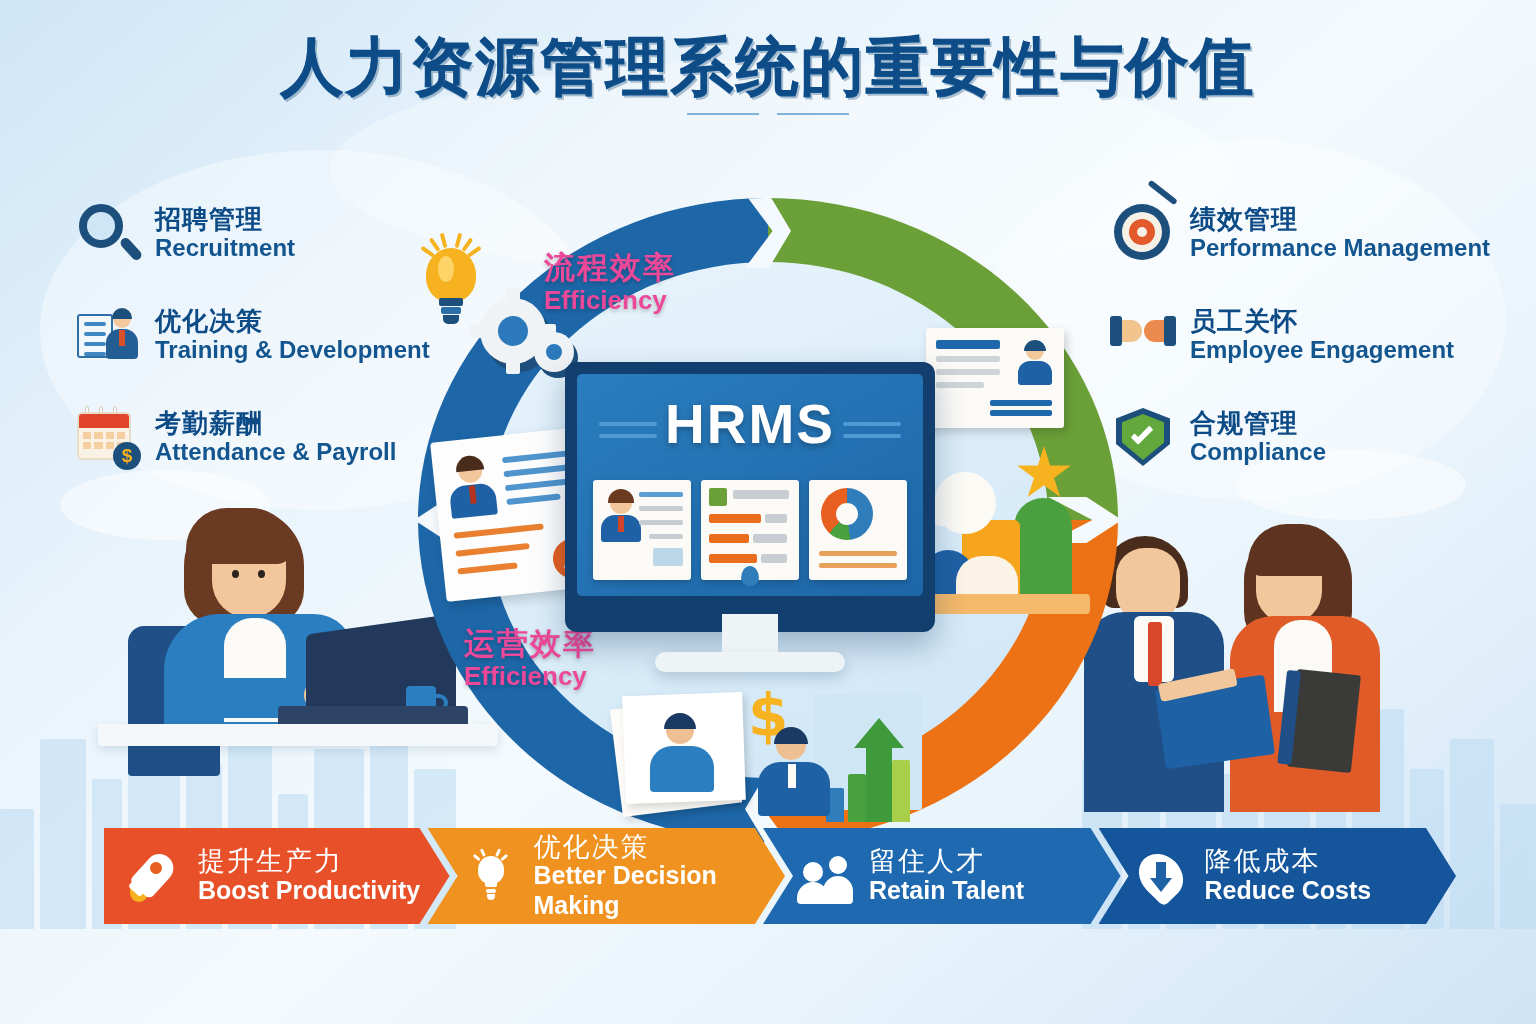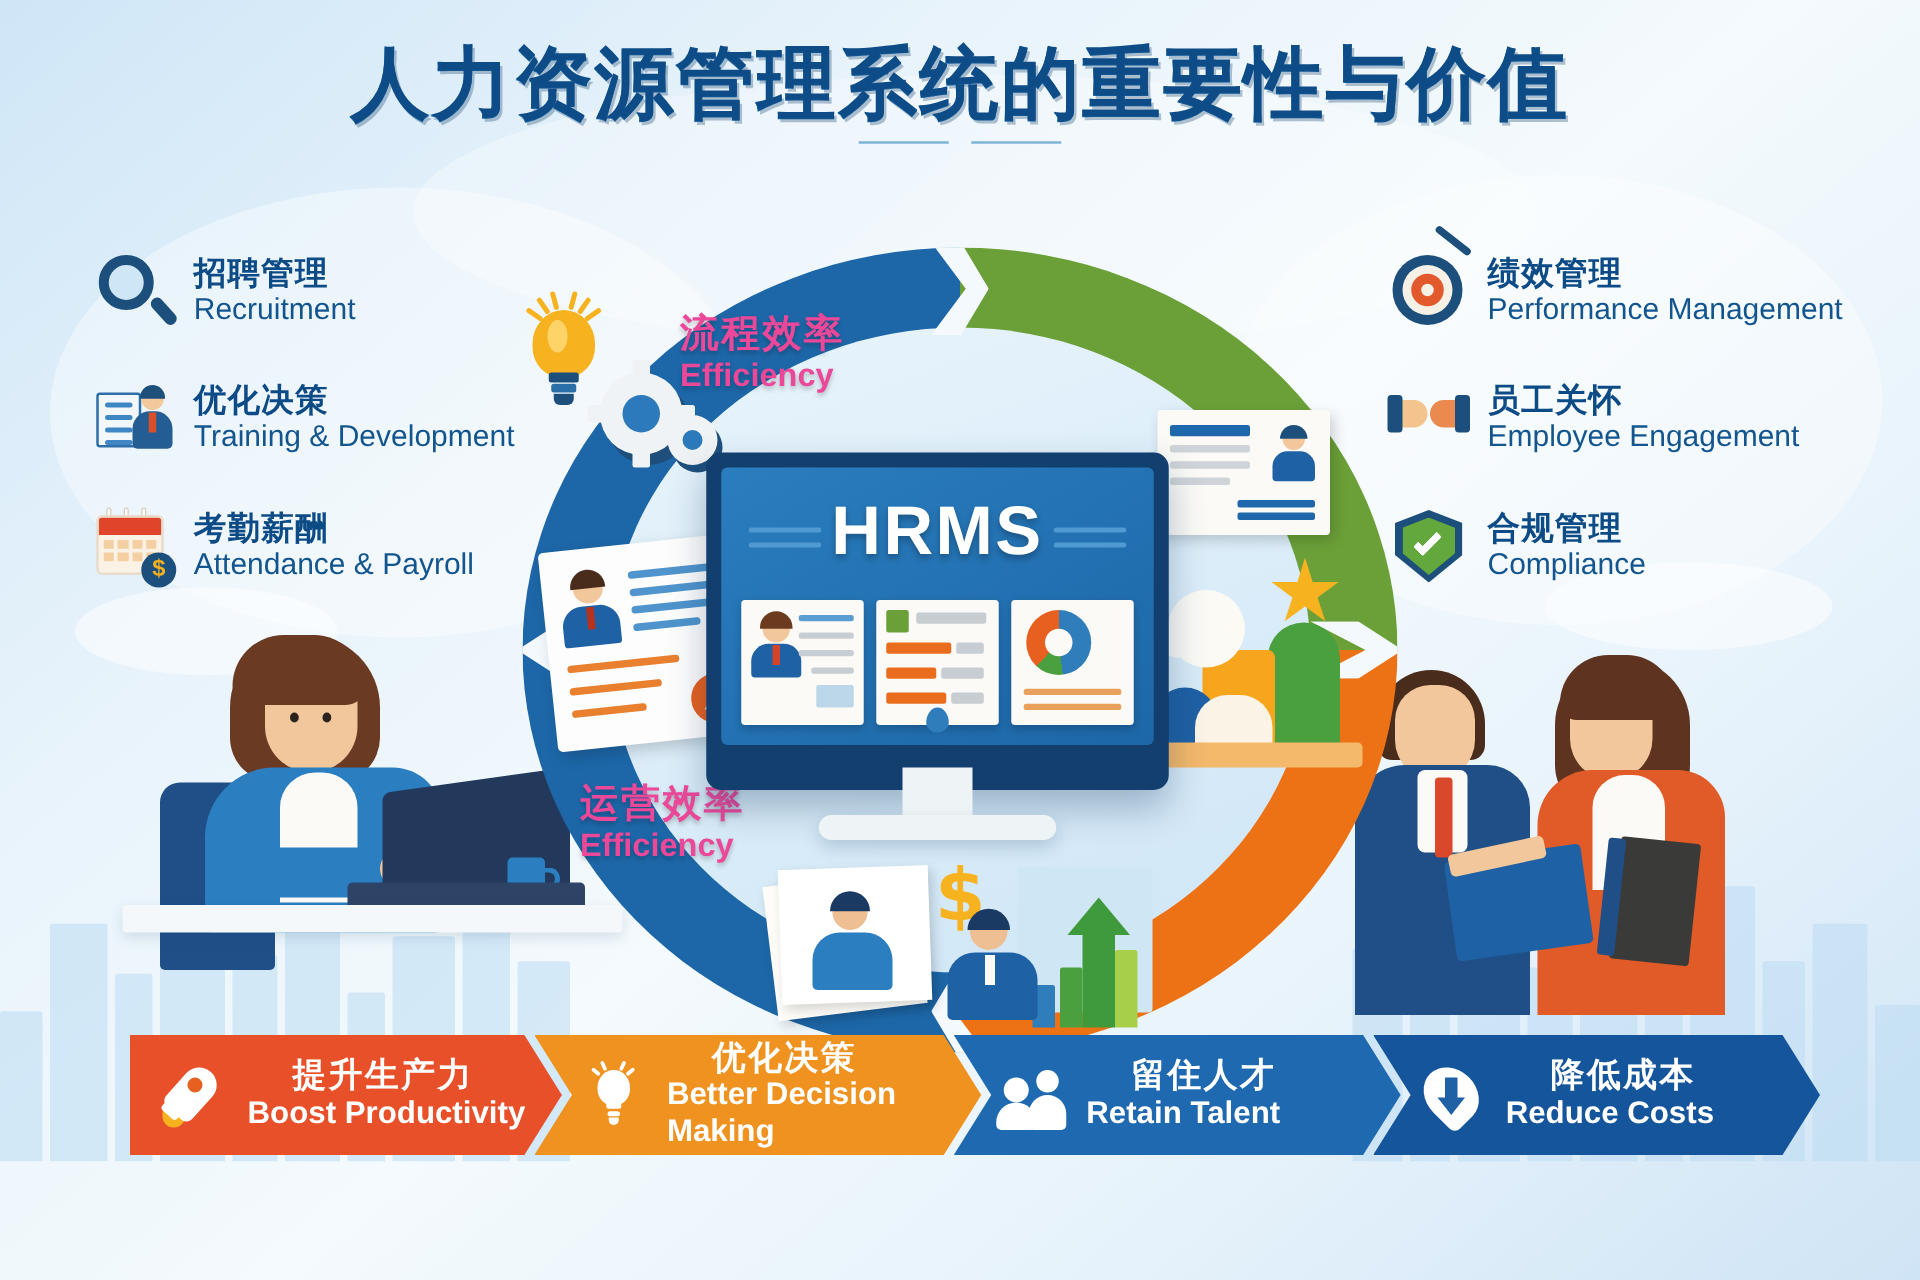--- a/index.html
+++ b/index.html
@@ -39,21 +39,21 @@
   
   .side { position:absolute; top:182px; width:400px; z-index:35; }
   .side.left { left:77px; }
   .side.right { left:1112px; }
   .feat { display:flex; align-items:center; gap:16px; height:102px; }
   .feat .ic { width:62px; height:62px; flex:0 0 62px; position:relative; }
   .feat .tx .cn {
     font-size:26px; font-weight:bold; color:#0d4b86; line-height:1.12; letter-spacing:1px;
     font-family:"DejaVu Sans","Liberation Sans",sans-serif;
   }
-  .feat .tx .en { font-size:24px; font-weight:normal; color:#13558f; line-height:1.15; white-space:nowrap; }
+  .feat .tx .en { font-size:24px; font-weight:bold; color:#13558f; line-height:1.15; white-space:nowrap; }
 
   
   .i-search .glass { position:absolute; left:2px; top:2px; width:44px; height:44px; border-radius:50%;
       border:8px solid #1d4f7c; background:#cfe6f6; }
   .i-search .handle { position:absolute; right:3px; bottom:2px; width:10px; height:26px; background:#1d4f7c;
       border-radius:5px; transform:rotate(-42deg); }
 
   .i-train .doc { position:absolute; left:0; top:10px; width:36px; height:44px; background:#f2f7fb; border-radius:3px;
       border:2px solid #2f6ea8; }
   .i-train .doc b { display:block; height:4px; background:#3f86c4; margin:6px 5px; border-radius:2px; }
@@ -266,22 +266,22 @@
   .pr-w-pants { position:absolute; left:162px; top:228px; width:128px; height:72px; background:#1f4f86; }
   .pr-book { position:absolute; left:214px; top:160px; width:64px; height:98px; background:#3a3a38; border-radius:3px; transform:rotate(6deg); }
   .pr-book i { position:absolute; left:-10px; top:2px; width:14px; height:94px; background:#1f4f86; border-radius:3px; }
 
   
   .ribbons { position:absolute; left:104px; top:828px; width:1330px; height:96px; display:flex; z-index:40; }
   .ribbon { position:relative; height:96px; flex:1; display:flex; align-items:center; gap:16px; padding-left:34px;
       margin-right:-22px; box-shadow:0 6px 14px rgba(20,60,100,.22);
       clip-path:polygon(0 0, calc(100% - 30px) 0, 100% 50%, calc(100% - 30px) 100%, 0 100%, 30px 50%); }
   .ribbon:first-child { clip-path:polygon(0 0, calc(100% - 30px) 0, 100% 50%, calc(100% - 30px) 100%, 0 100%); padding-left:22px; }
-  .ribbon .rtx .cn { color:#fff; font-size:27px; font-weight:bold; letter-spacing:2px; line-height:1.1;
-      font-family:"DejaVu Sans","Liberation Sans",sans-serif;margin-left:36px; }
+  .ribbon .rtx .cn { color:#fff; font-size:27px; font-weight:normal; letter-spacing:2px; line-height:1.1;
+      font-family:"DejaVu Sans","Liberation Sans",sans-serif; }
   .ribbon .rtx .en { color:#fff; font-size:25px; font-weight:bold; line-height:1.18; }
   .ribbon .ric { width:56px; height:56px; flex:0 0 56px; position:relative; }
 
   .r-rocket .bodyx { position:absolute; left:14px; top:4px; width:28px; height:44px; background:#fff;
       border-radius:14px 14px 6px 6px; transform:rotate(42deg); }
   .r-rocket .win { position:absolute; left:24px; top:14px; width:12px; height:12px; border-radius:50%; background:#e8601f; transform:rotate(42deg); }
   .r-rocket .fin { position:absolute; left:6px; top:28px; width:16px; height:18px; background:#fff; border-radius:3px 12px 3px 3px; transform:rotate(42deg); }
   .r-rocket .flame { position:absolute; left:4px; bottom:2px; width:18px; height:22px; background:#f7b220; border-radius:9px 3px 9px 9px; }
 
   .r-bulb .gl { position:absolute; left:16px; top:8px; width:26px; height:28px; border-radius:50% 50% 45% 45%; background:#fff; }

